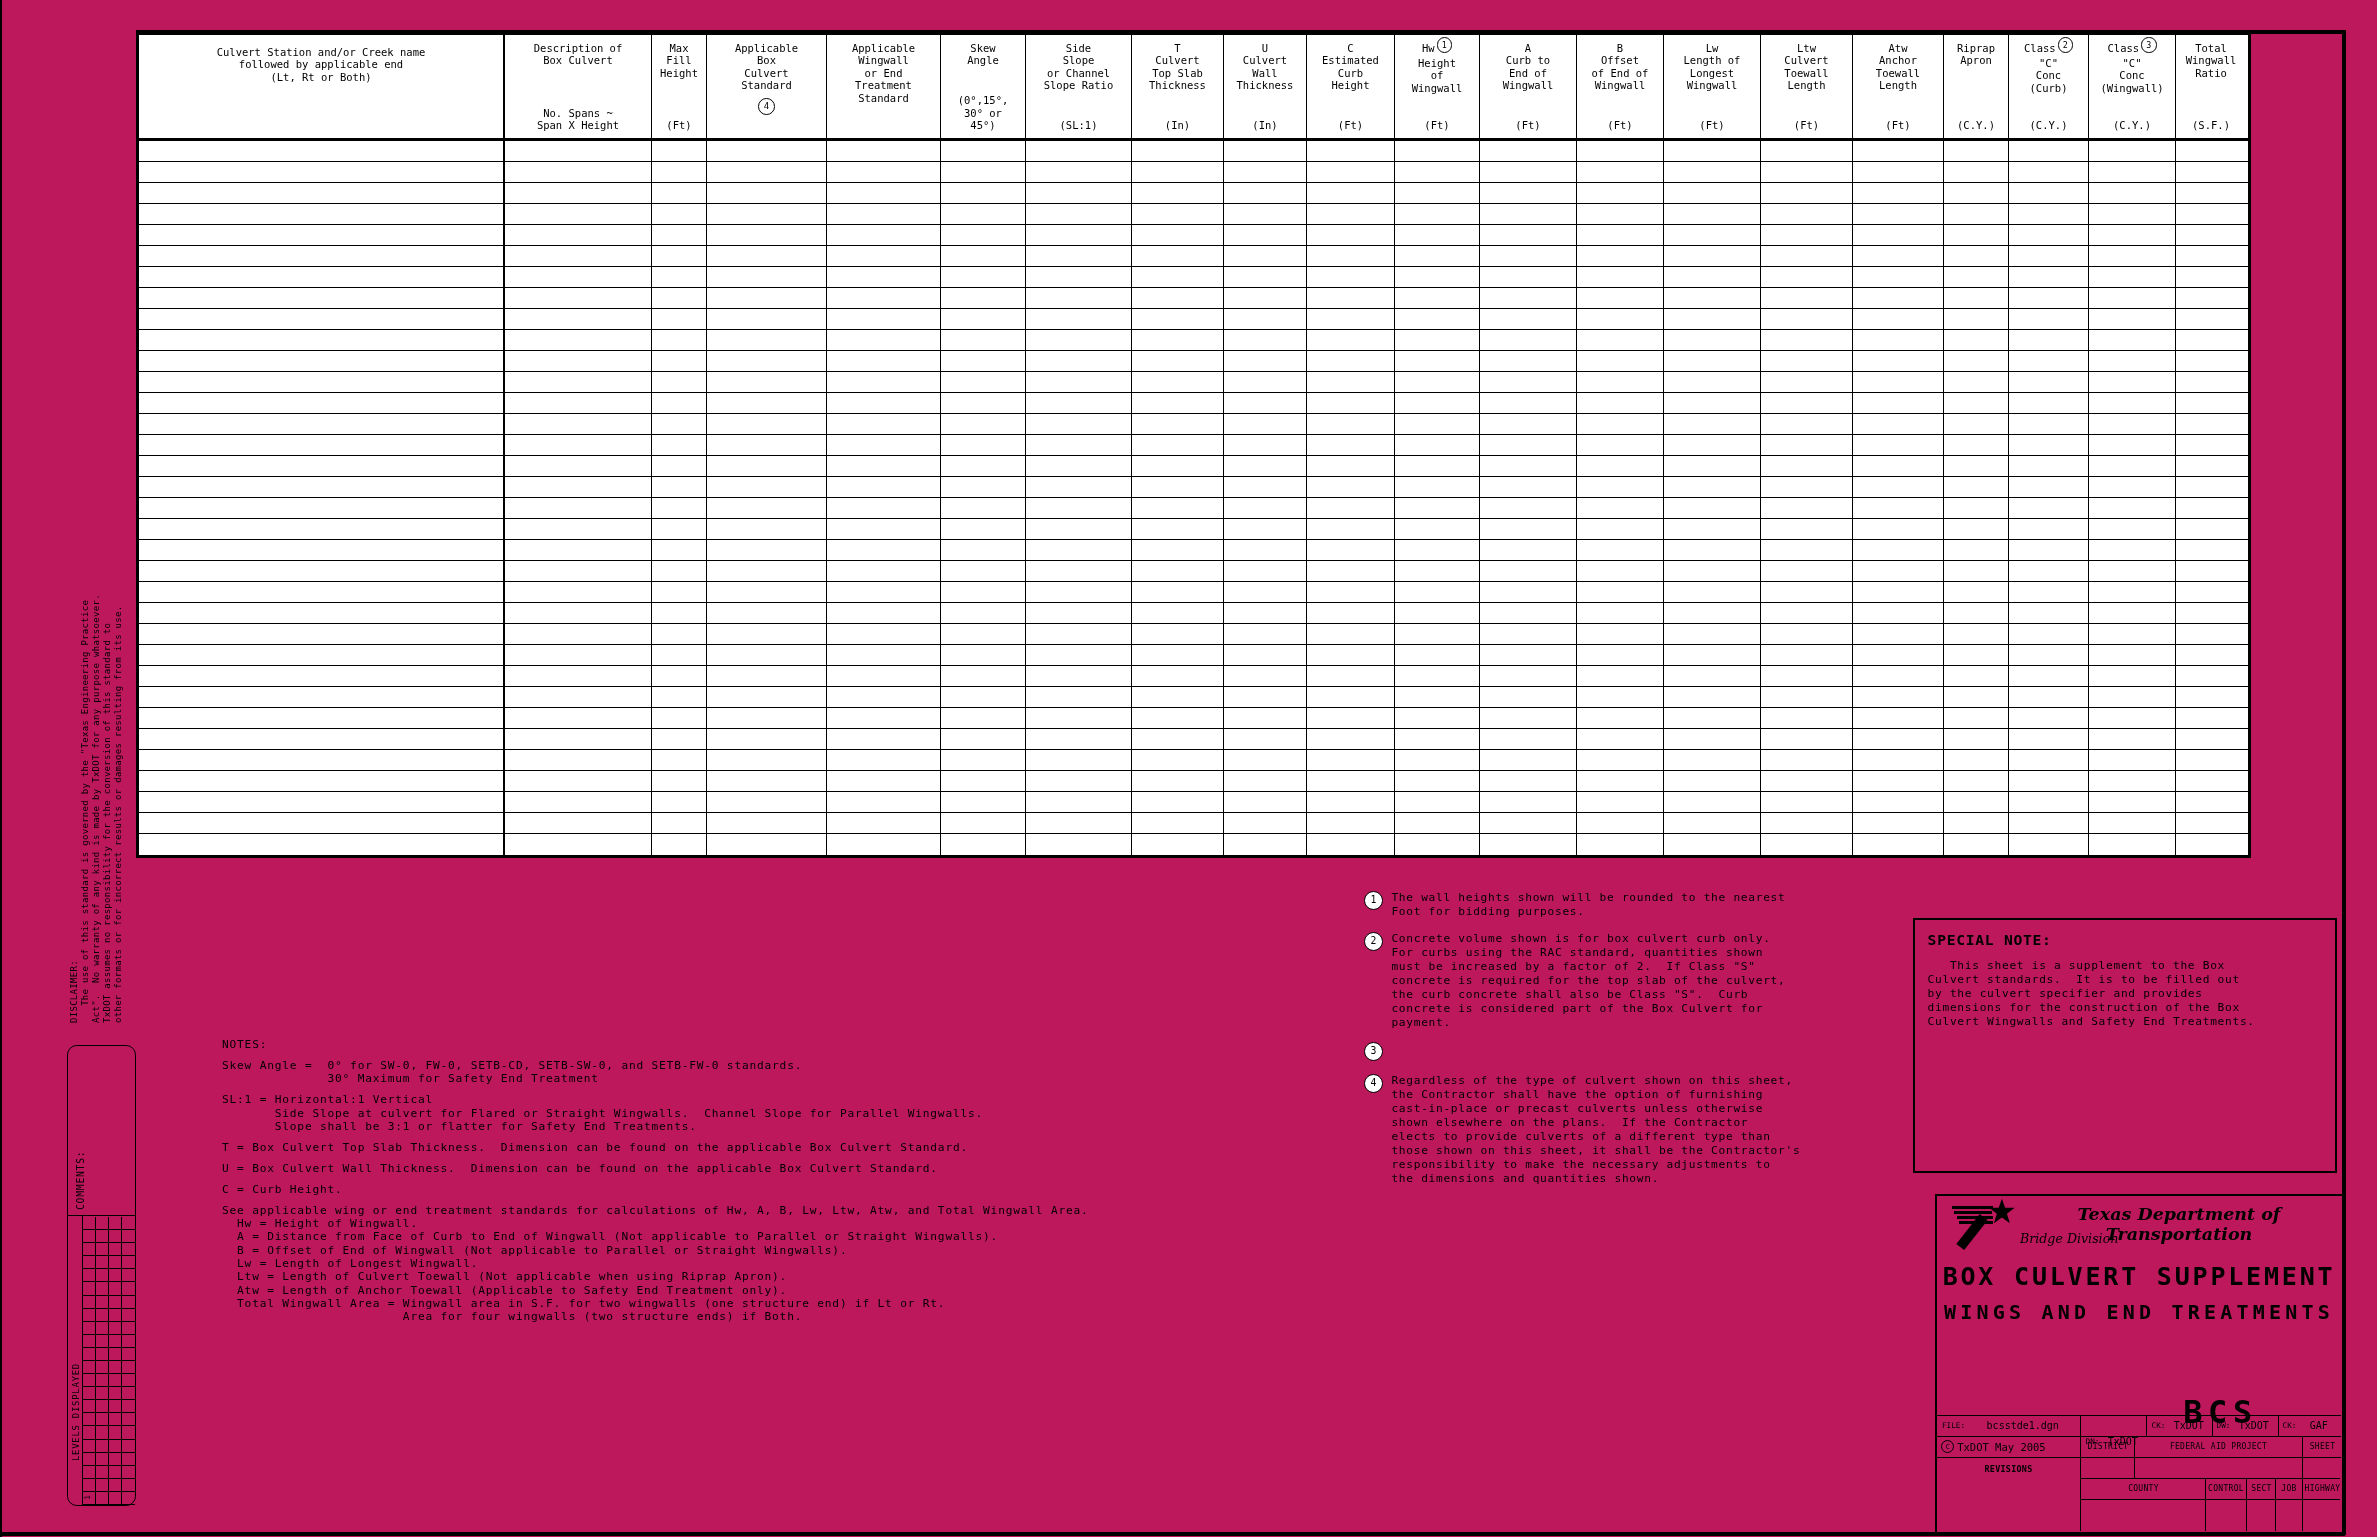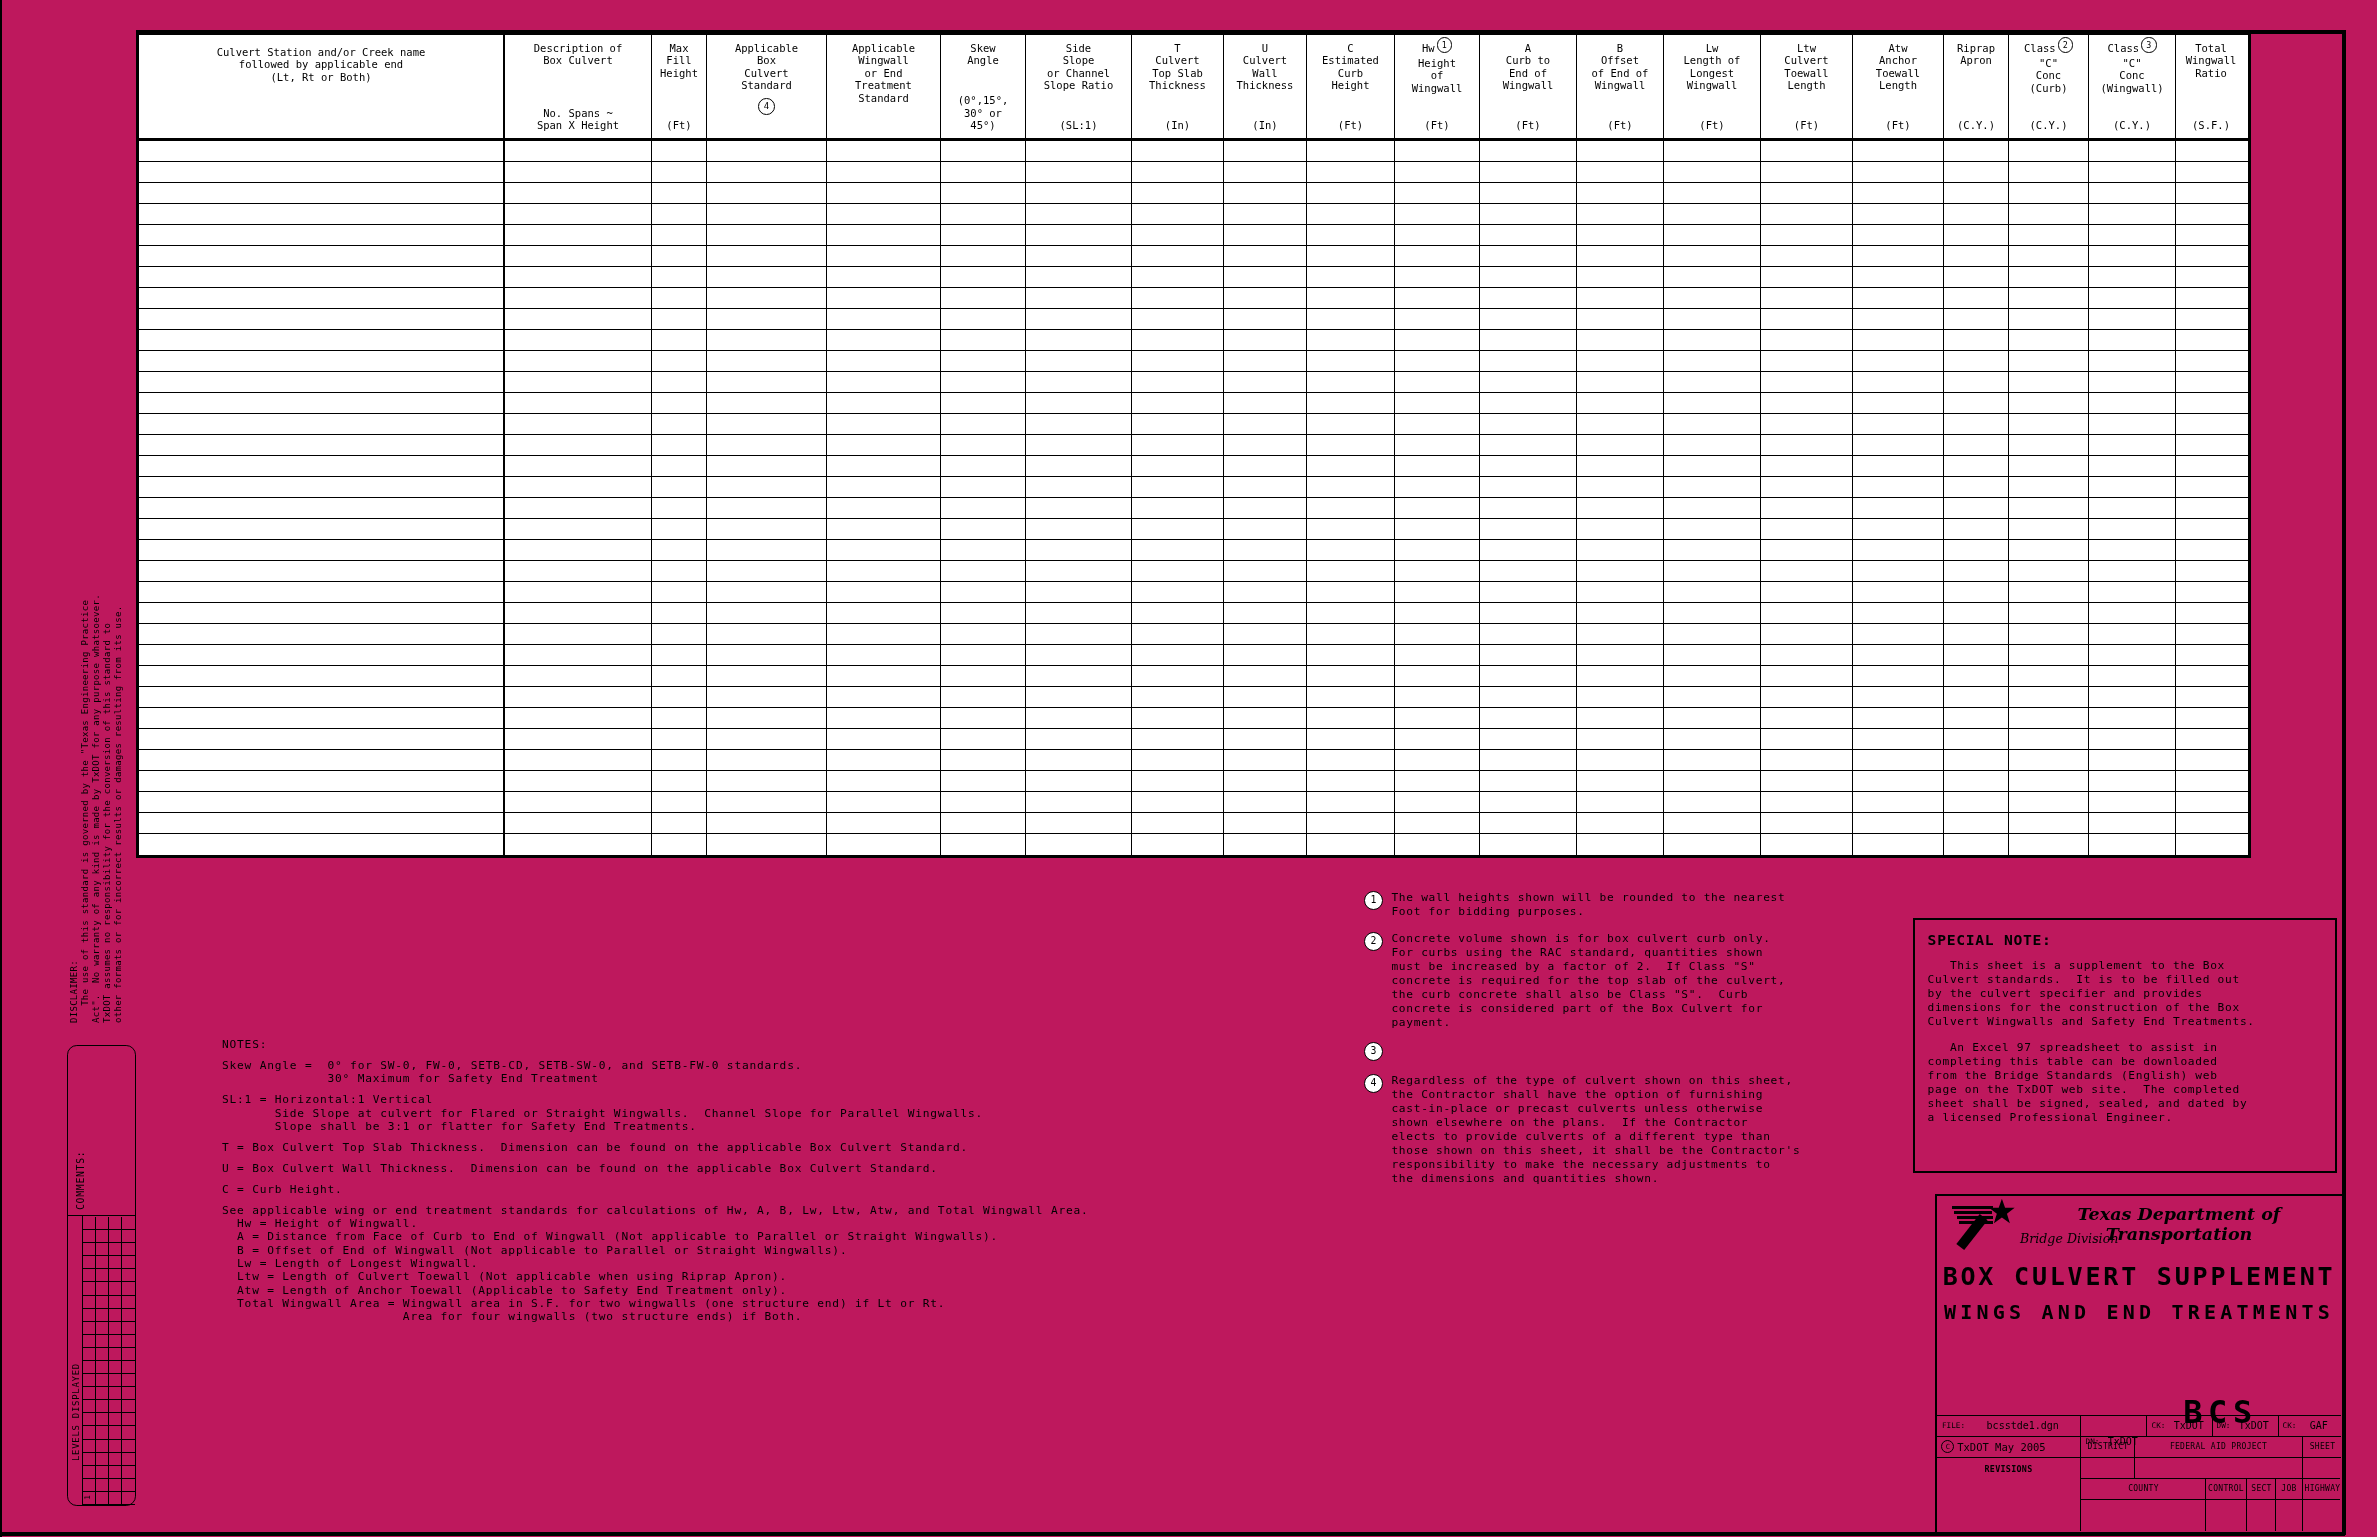--- a/index.html
+++ b/index.html
@@ -1176,26 +1176,20 @@
       </div>
     </div>
 
   <div id="special">
     <div class="stitle">SPECIAL NOTE:</div>
     <div id="spara1" class="spara">   This sheet is a supplement to the Box
 Culvert standards.  It is to be filled out
 by the culvert specifier and provides
 dimensions for the construction of the Box
 Culvert Wingwalls and Safety End Treatments.</div>
-    <div id="spara2" class="spara">   An Excel 97 spreadsheet to assist in
-completing this table can be downloaded
-from the Bridge Standards (English) web
-page on the TxDOT web site.  The completed
-sheet shall be signed, sealed, and dated by
-a licensed Professional Engineer.</div>
   </div>
 
   <div id="tblock">
     <div id="logo">
       <span class="s1"></span>
         <span class="s2"></span>
         <span class="s3"></span>
         <span class="s4"></span>
       <span class="stem"></span>
         <span class="star"></span>

